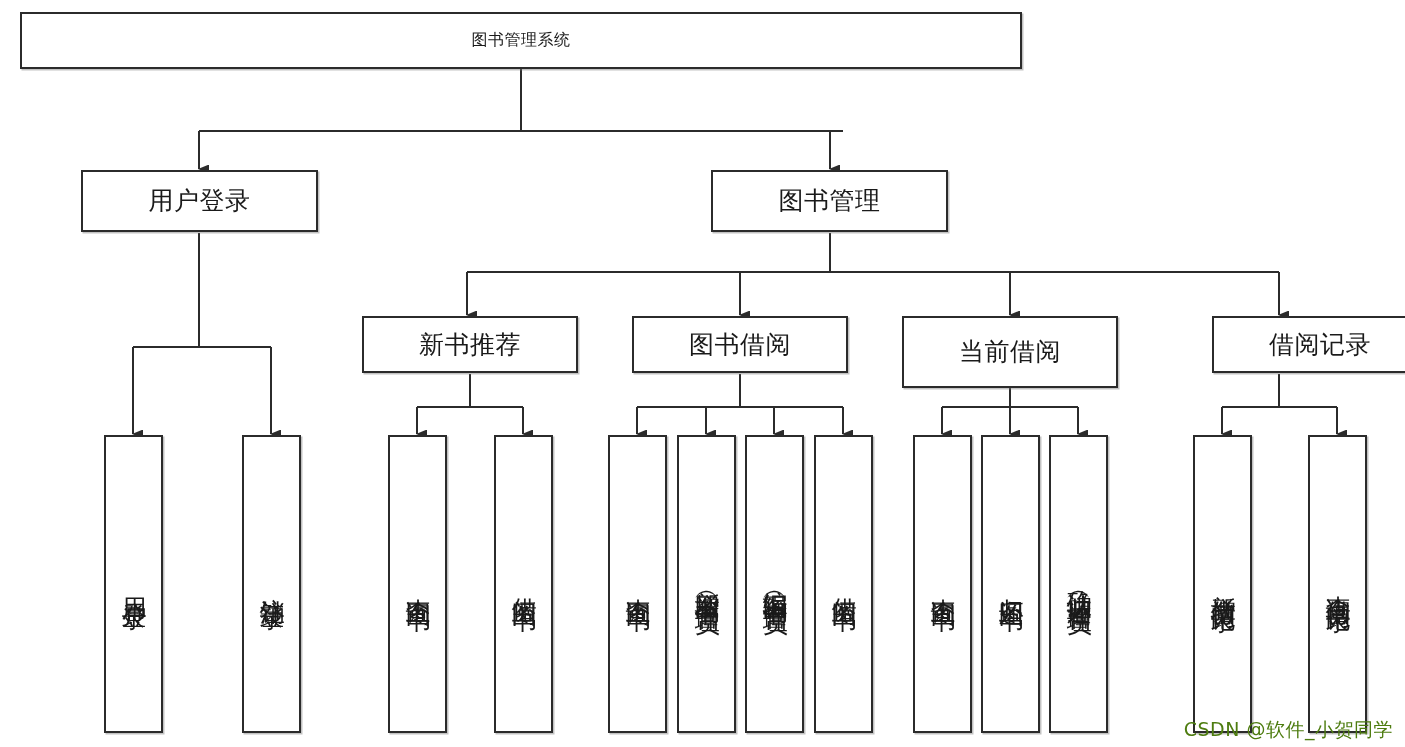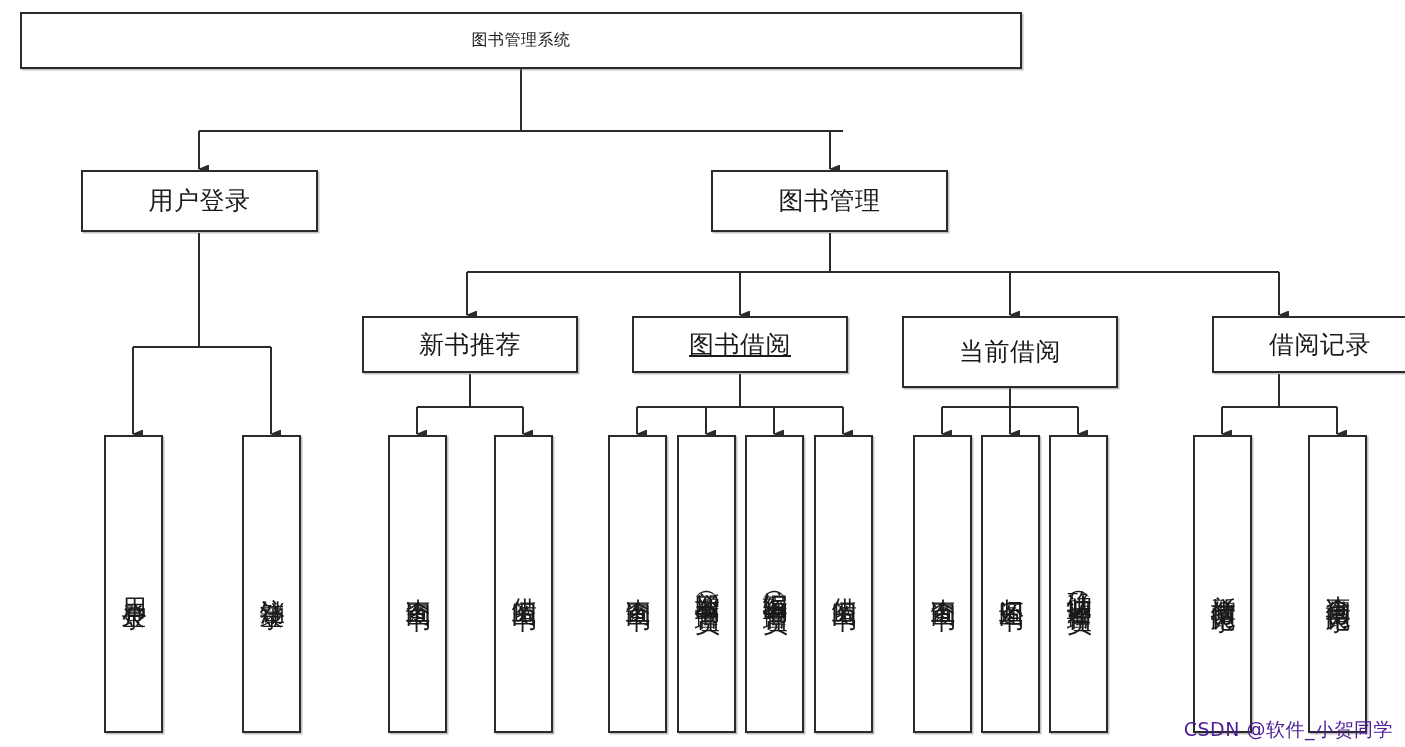--- a/index.html
+++ b/index.html
@@ -63,21 +63,21 @@
     font-size: 25px;
     line-height: 1.05;
     letter-spacing: 3px;
     max-height: 100%;
   }
   .watermark {
     position: absolute;
     right: 12px;
     bottom: 4px;
     font-size: 19px;
-    color: #4c1d95;
+    color: #4d7c0f;
     white-space: nowrap;
     letter-spacing: 0.5px;
     font-family: "DejaVu Sans", "Liberation Sans", sans-serif;
   }
 </style>
 </head>
 <body>
 
 <div id="diagram-root">
 
@@ -138,21 +138,21 @@
   <div class="node horiz" style="left:81px; top:170px; width:237px; height:62px;">
     <span class="node-label">用户登录</span>
   </div>
   <div class="node horiz" style="left:711px; top:170px; width:237px; height:62px;">
     <span class="node-label">图书管理</span>
   </div>
 
   <div class="node horiz" style="left:362px; top:316px; width:216px; height:57px;">
     <span class="node-label">新书推荐</span>
   </div>
-  <div class="node horiz" style="left:632px; top:316px; width:216px; height:57px;text-decoration:underline;">
+  <div class="node horiz" style="left:632px; top:316px; width:216px; height:57px;">
     <span class="node-label">图书借阅</span>
   </div>
   <div class="node horiz" style="left:902px; top:316px; width:216px; height:72px;">
     <span class="node-label">当前借阅</span>
   </div>
   <div class="node horiz" style="left:1172px; top:316px; width:216px; height:57px;margin-left:40px;">
     <span class="node-label">借阅记录</span>
   </div>
 
   <div class="node vert" style="left:104px; top:435px; width:59px; height:298px;">

